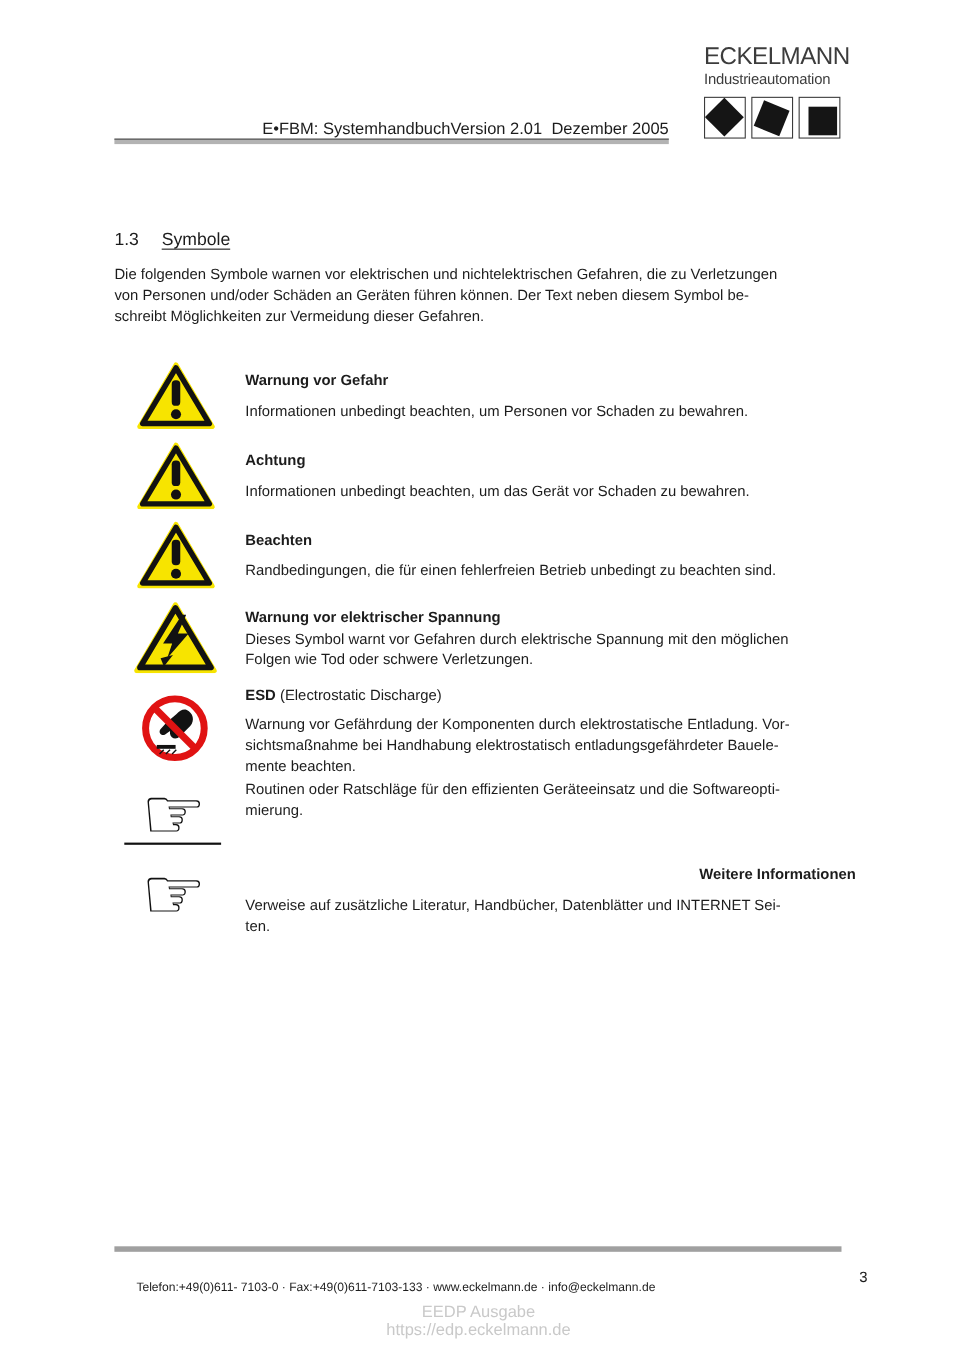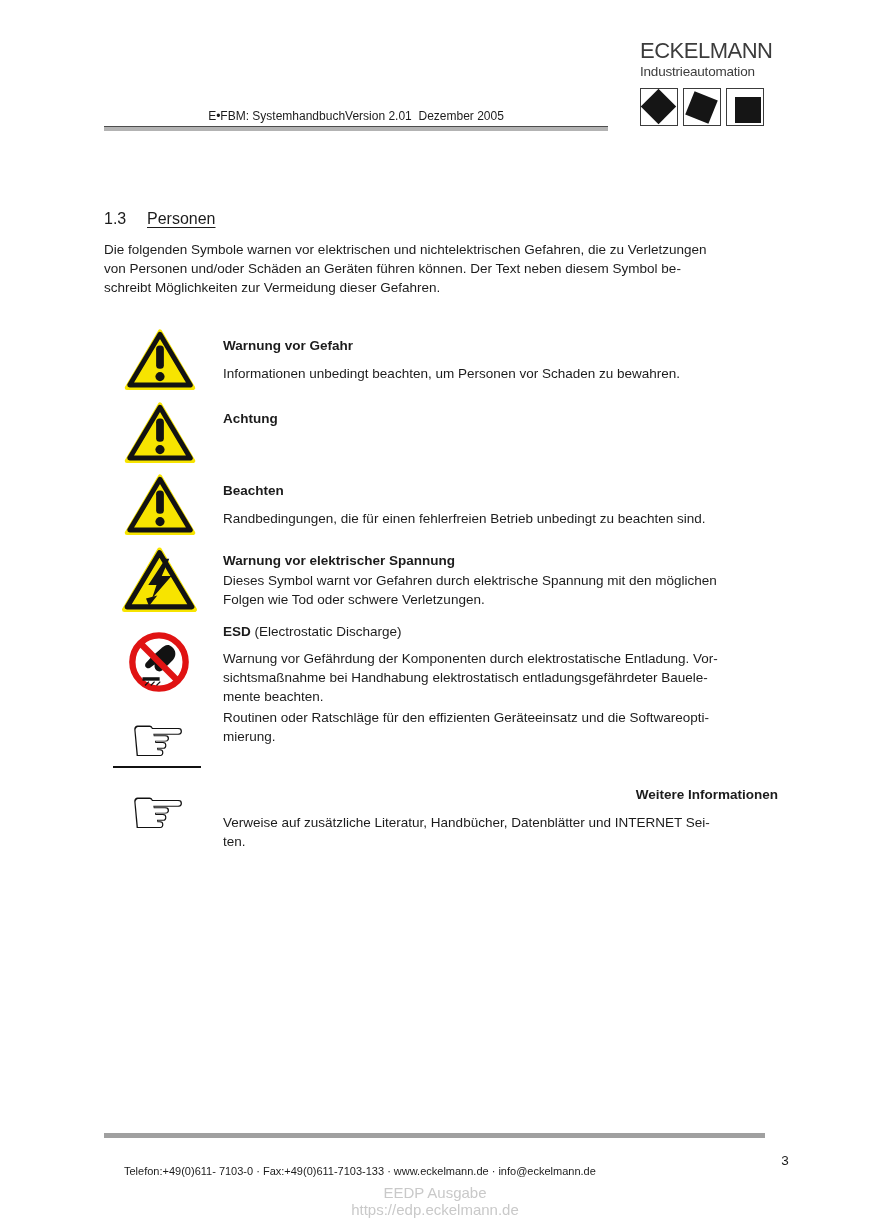--- a/index.html
+++ b/index.html
@@ -1,21 +1,21 @@
 <!DOCTYPE html>
 <html><head>
 <meta charset="utf-8">
 <style>
   html,body{margin:0;padding:0;background:#fff;}
   .page{position:relative;width:870px;height:1230px;background:#fff;overflow:hidden;
         font-family:"Liberation Sans","DejaVu Sans",sans-serif;color:#1c1c1c;}
 
   
   .hdr-row{position:absolute;left:104px;top:109px;width:504px;display:flex;
-           justify-content:center;font-size:12px;white-space:pre;}
+           justify-content:flex-end;font-size:15px;white-space:pre;}
   .hdr-rule{position:absolute;left:104px;top:126px;width:504px;height:4px;
             background:#b3b3b3;border-top:1px solid #4d4d4d;}
 
   
   .logo{position:absolute;left:640px;top:40px;width:128px;color:#3c3c3c;}
   .logo-name{font-size:22px;letter-spacing:-0.5px;white-space:nowrap;line-height:22px;}
   .logo-sub{font-size:13.5px;letter-spacing:-0.2px;white-space:nowrap;margin-top:2px;}
   .logo-squares{margin-top:9px;display:flex;gap:5px;}
   .lsq{width:38px;height:38px;border:1.5px solid #3c3c3c;box-sizing:border-box;position:relative;overflow:hidden;}
   .lin{position:absolute;background:#151515;width:25px;height:25px;}
@@ -85,21 +85,21 @@
       <div class="lsq">
           <div class="lin rot20"></div>
         </div>
       <div class="lsq">
           <div class="lin corner"></div>
         </div>
     </div>
   </div>
 
   <h1 class="sec">
-    <span class="sec-num">1.3</span><span class="sec-title">Personen</span>
+    <span class="sec-num">1.3</span><span class="sec-title">Symbole</span>
   </h1>
 
   <p class="intro">Die folgenden Symbole warnen vor elektrischen und nichtelektrischen Gefahren, die zu Verletzungen
 von Personen und/oder Schäden an Geräten führen können. Der Text neben diesem Symbol be-
 schreibt Möglichkeiten zur Vermeidung dieser Gefahren.</p>
 
   <div class="sicon i1">
     <svg viewBox="0 0 100 88">
       <polygon points="50,5 97,85 3,85" fill="#f7e400" stroke="#f7e400" stroke-width="6" stroke-linejoin="round"></polygon>
       <polygon points="50,9 93,81 7,81" fill="#f7e400" stroke="#121212" stroke-width="7" stroke-linejoin="round"></polygon>
@@ -112,20 +112,21 @@
 
   <div class="sicon i2">
     <svg viewBox="0 0 100 88">
       <polygon points="50,5 97,85 3,85" fill="#f7e400" stroke="#f7e400" stroke-width="6" stroke-linejoin="round"></polygon>
       <polygon points="50,9 93,81 7,81" fill="#f7e400" stroke="#121212" stroke-width="7" stroke-linejoin="round"></polygon>
       <rect x="44.5" y="25" width="11" height="33" rx="5" fill="#121212"></rect>
       <circle cx="50" cy="69" r="6.5" fill="#121212"></circle>
     </svg>
   </div>
   <div class="stitle t2">Achtung</div>
+  <div class="sbody b2">Informationen unbedingt beachten, um das Gerät vor Schaden zu bewahren.</div>
 
   <div class="sicon i3">
     <svg viewBox="0 0 100 88">
       <polygon points="50,5 97,85 3,85" fill="#f7e400" stroke="#f7e400" stroke-width="6" stroke-linejoin="round"></polygon>
       <polygon points="50,9 93,81 7,81" fill="#f7e400" stroke="#121212" stroke-width="7" stroke-linejoin="round"></polygon>
       <rect x="44.5" y="25" width="11" height="33" rx="5" fill="#121212"></rect>
       <circle cx="50" cy="69" r="6.5" fill="#121212"></circle>
     </svg>
   </div>
   <div class="stitle t3">Beachten</div>

